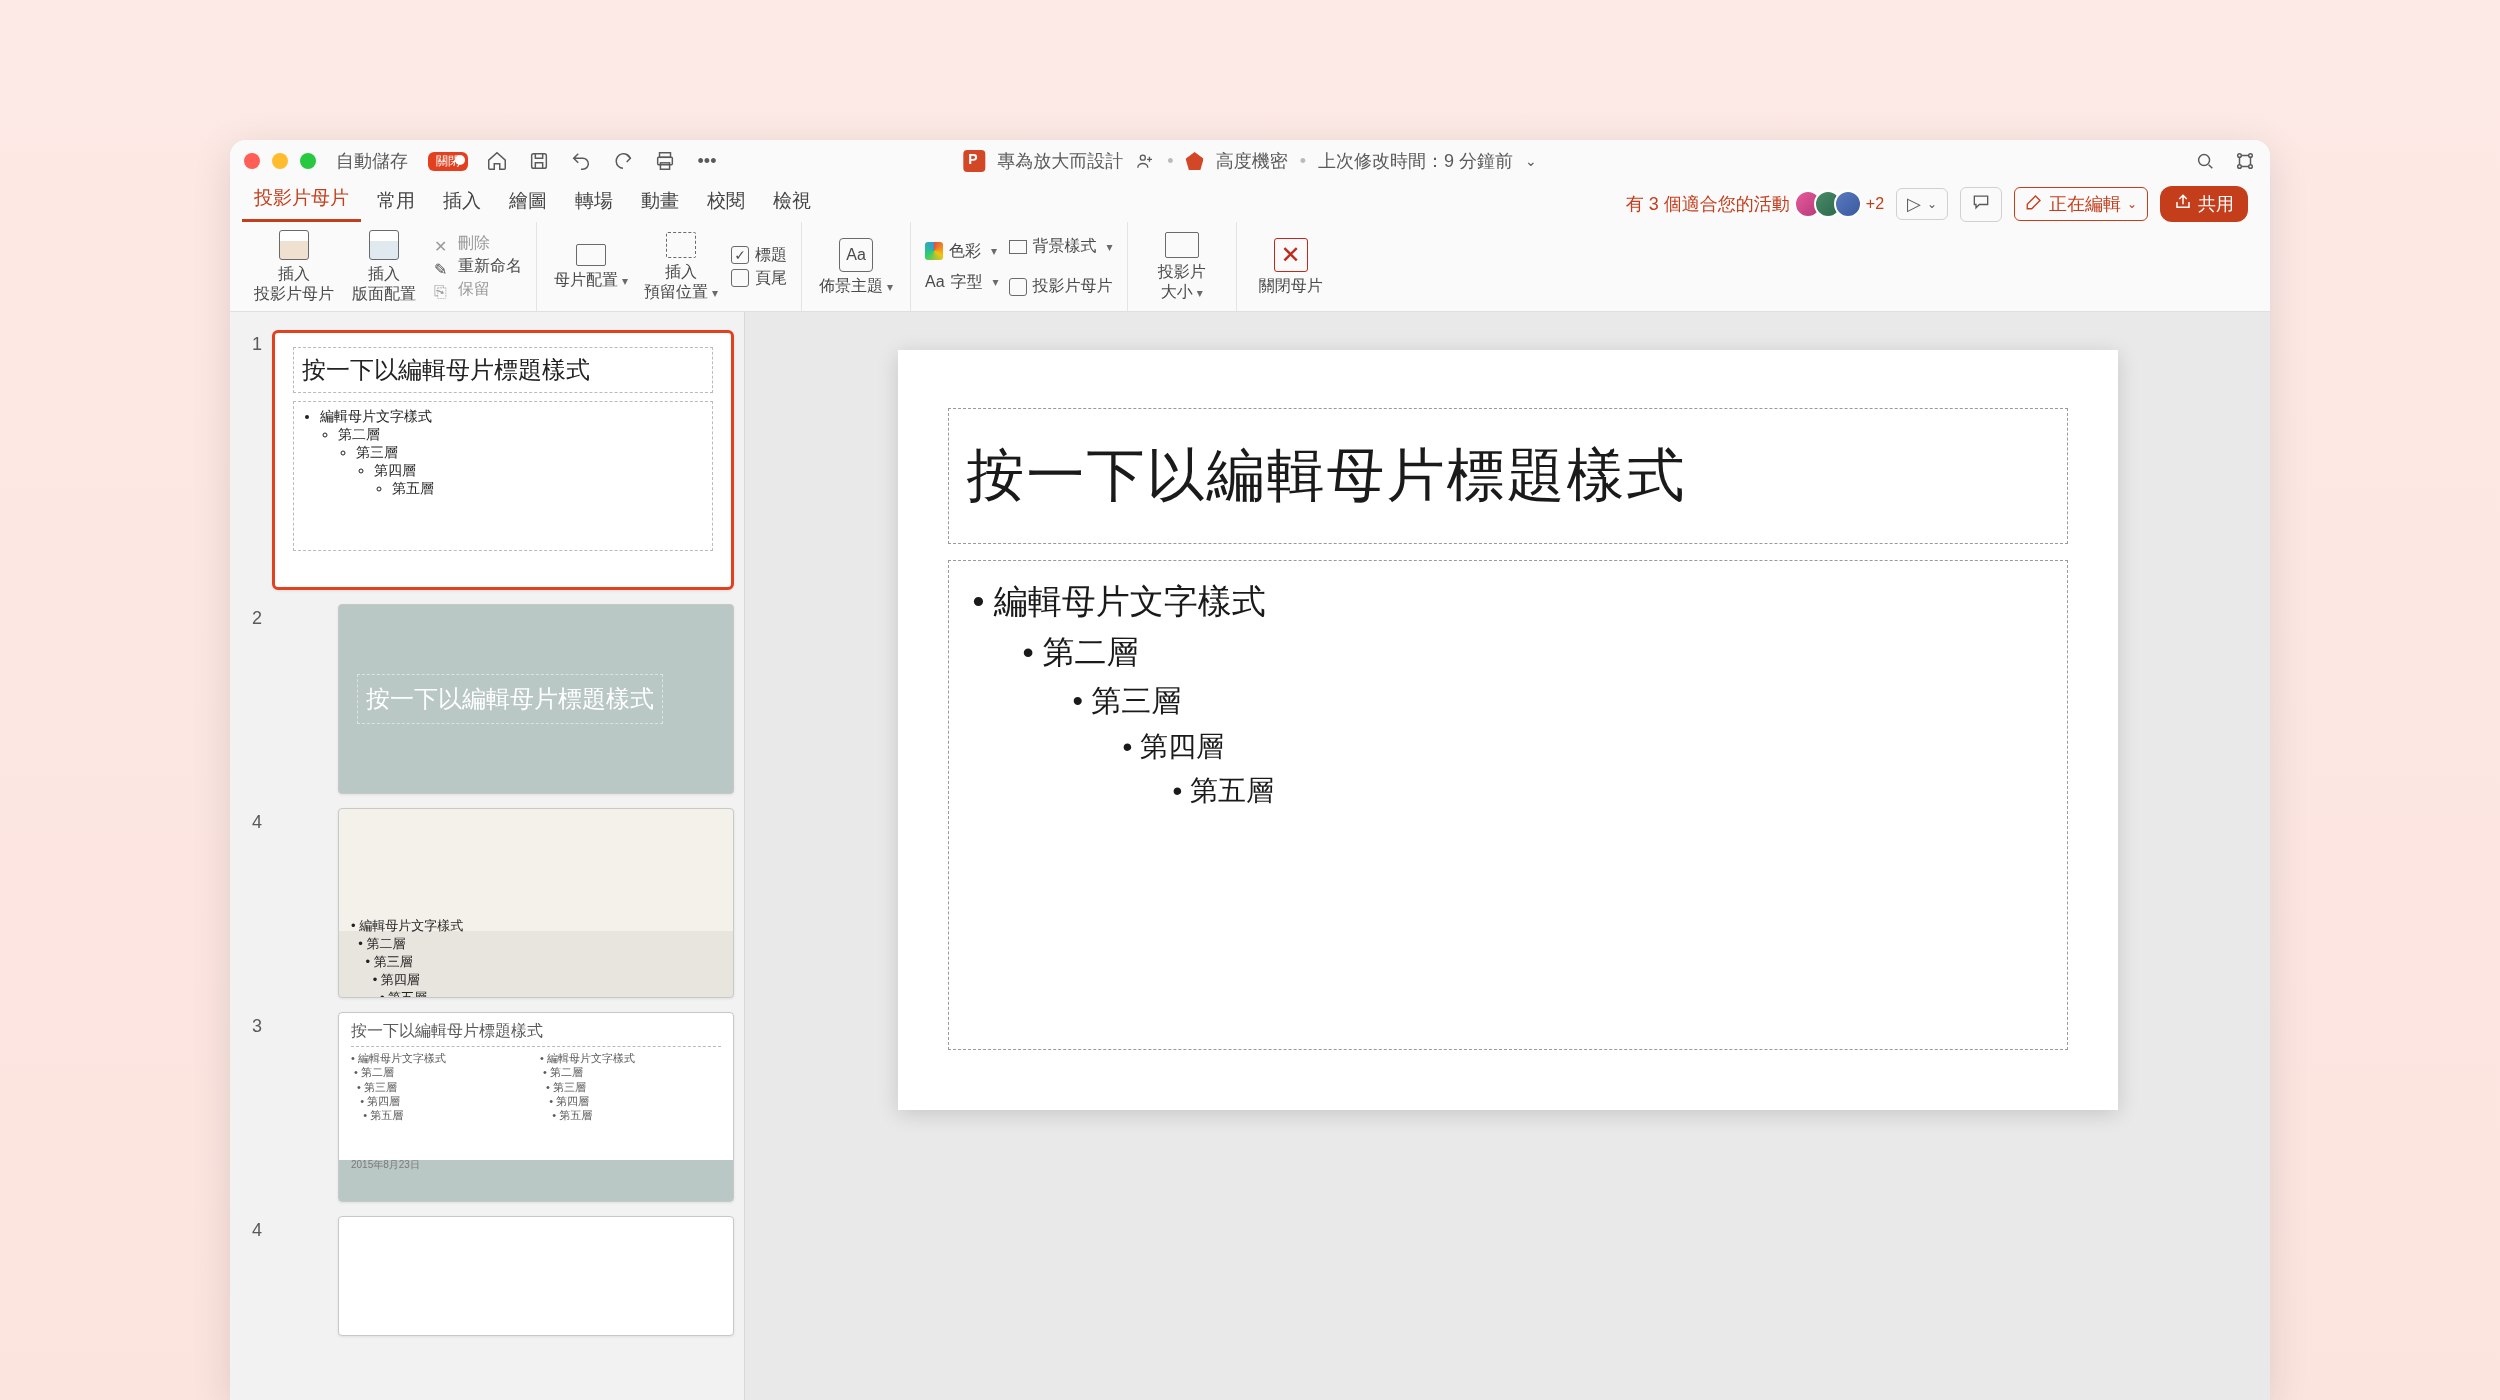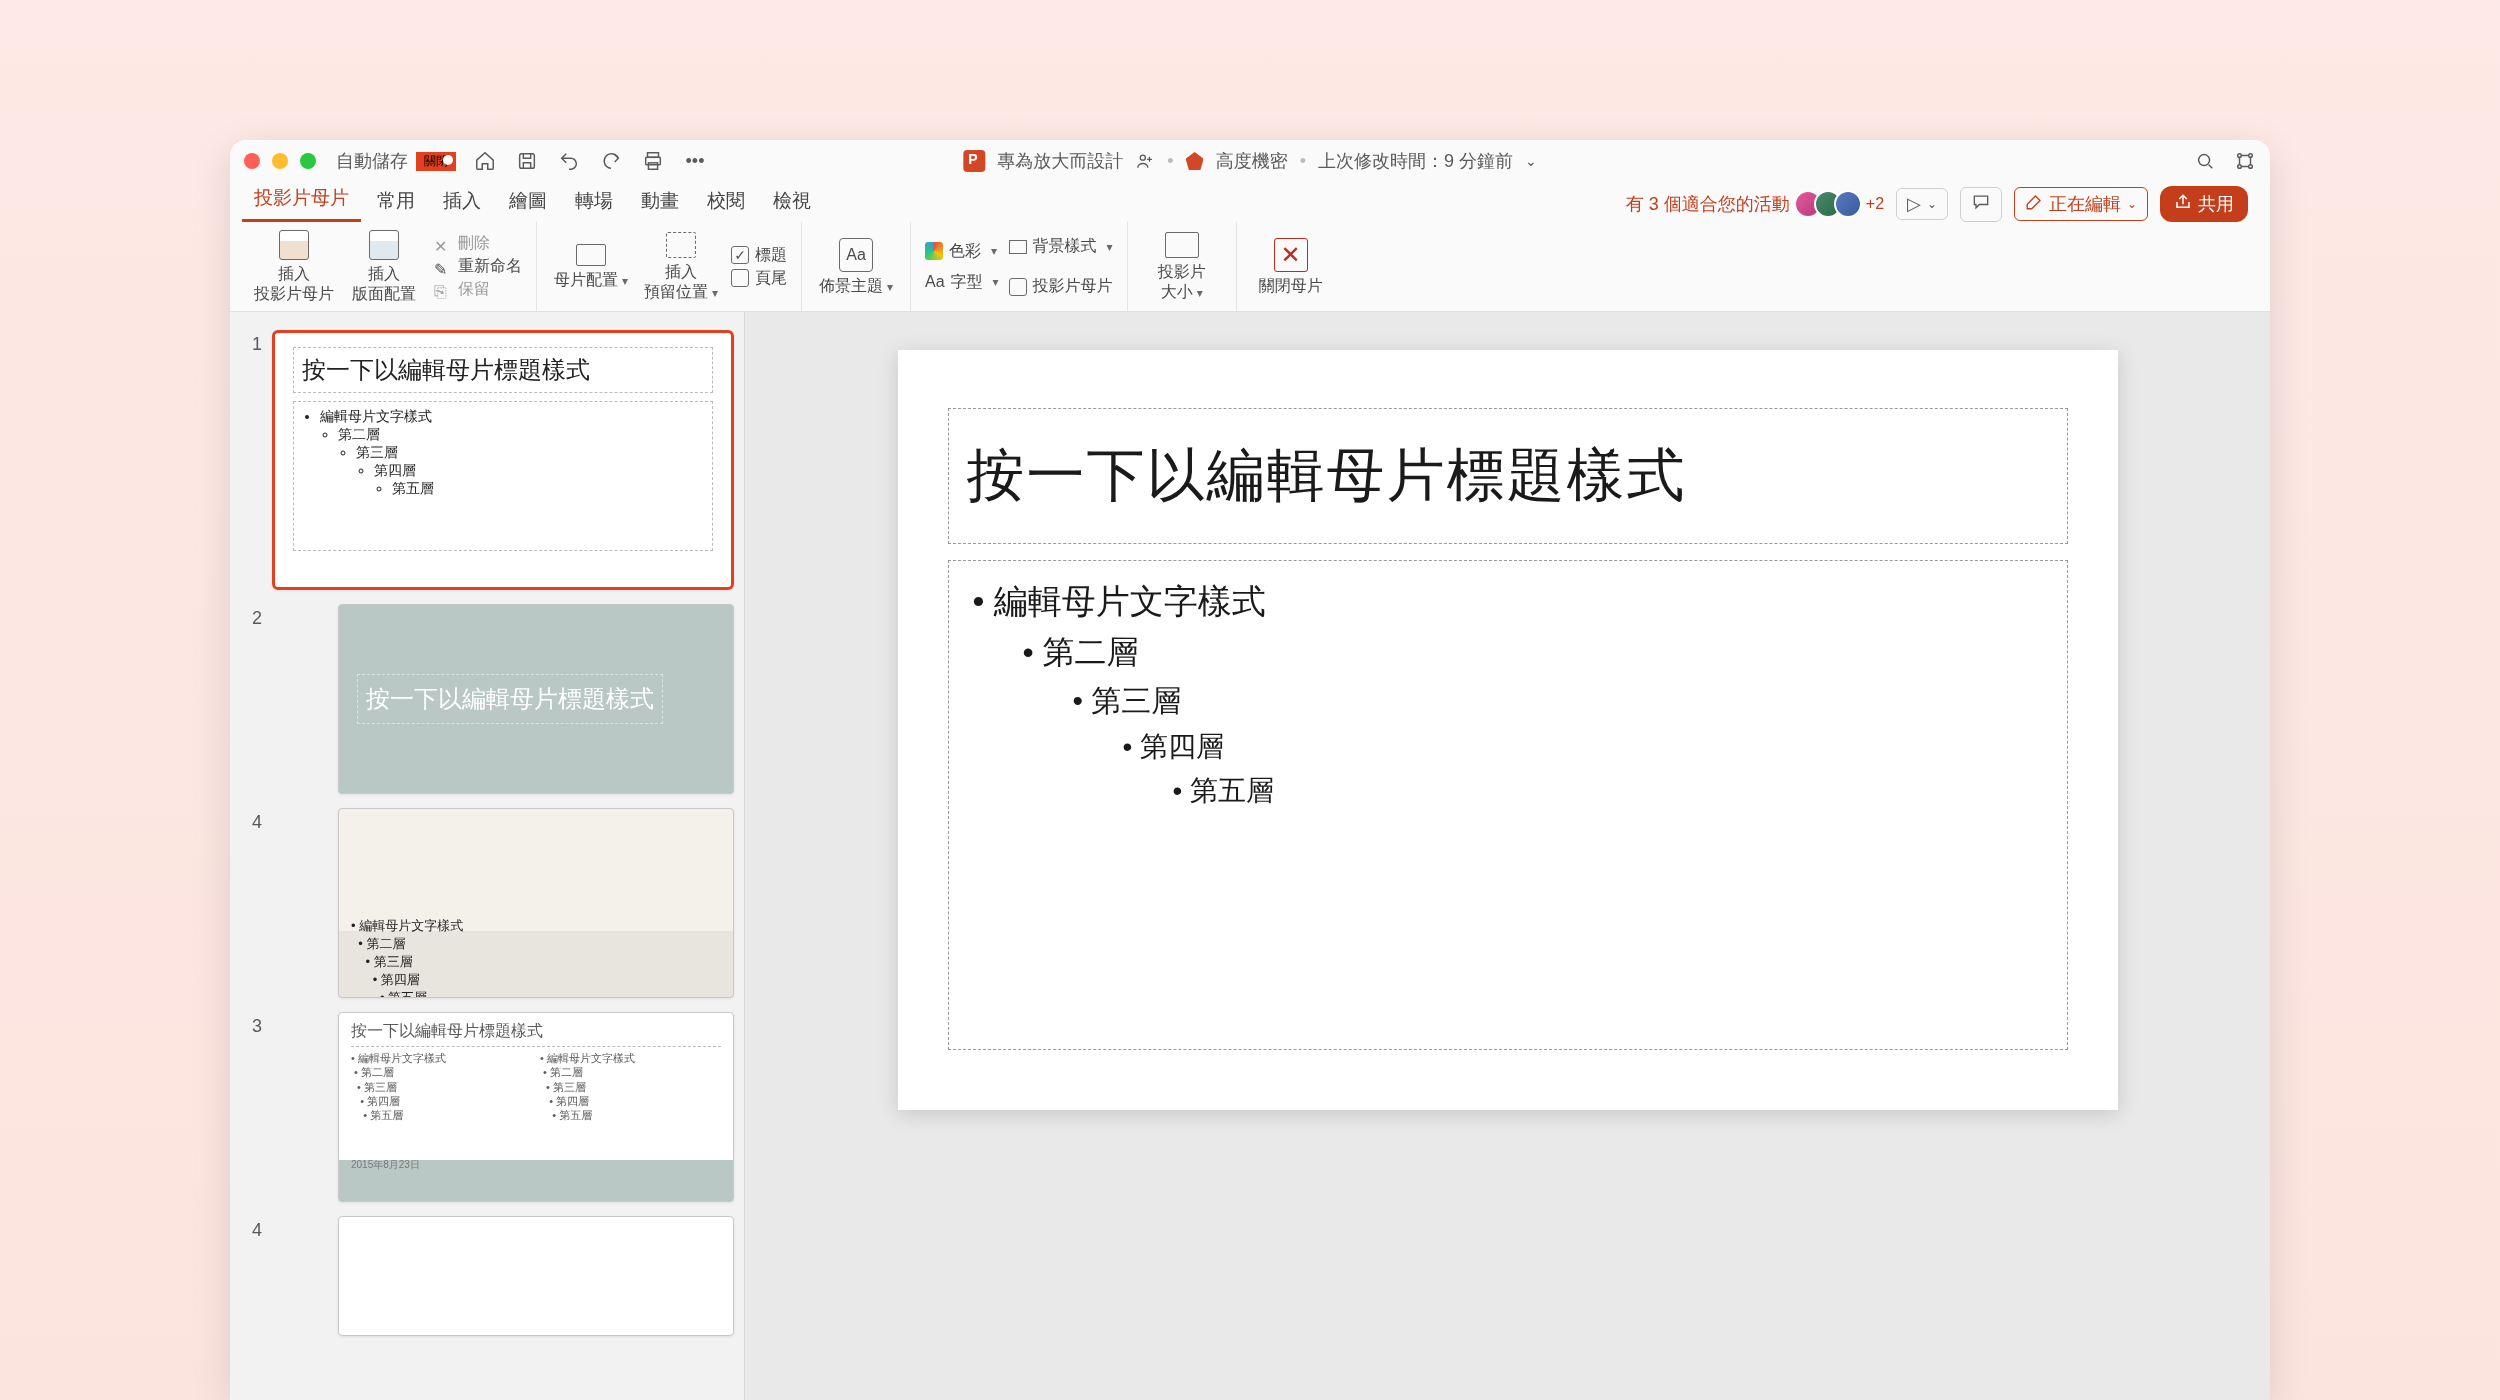--- a/index.html
+++ b/index.html
@@ -7,22 +7,22 @@
 
 .app-window { background: #fff; border-radius: 16px 16px 0 0; box-shadow: 0 10px 40px rgba(0,0,0,0.12); width: 100%; height: 100%; display: flex; flex-direction: column; overflow: hidden; }
 
 
 .titlebar { height: 42px; display: flex; align-items: center; padding: 0 14px; font-size: 18px; color: #5a5a5a; background: #fafafa; }
 .trafficlights { display: flex; gap: 12px; margin-right: 20px; }
 .trafficlights span { width: 16px; height: 16px; border-radius: 50%; display: block; }
 .tl-close { background: #ff5f57; }
 .tl-min { background: #febc2e; }
 .tl-max { background: #28c840; }
-.autosave { display:flex; align-items:center; gap:8px; color:#5a5a5a; }
-.pill { background: #e2401e; color:#000000; font-size:12px; padding:1px 8px; border-radius:0; position:relative; }
+.autosave { display:flex; align-items:center; gap:20px; color:#5a5a5a; }
+.pill { background: #e2401e; color:#ffffff; font-size:12px; padding:1px 8px; border-radius:6px; position:relative; }
 .pill::after{content:""; position:absolute; right:3px; top:3px; width:10px; height:10px; border-radius:50%; background:#fff;}
 .tb-iconrow { display:flex; align-items:center; gap:20px; margin-left:18px; }
 .tb-icon { width:22px; height:22px; display:flex; align-items:center; justify-content:center; color:#5a5a5a; }
 .tb-center { position:absolute; left:50%; transform:translateX(-50%); display:flex; align-items:center; gap:12px; font-size:18px; color:#5a5a5a;}
 .tb-center .pp-icon{width:22px;height:22px;background:#d24726;border-radius:4px;position:relative;}
 .tb-center .pp-icon::after{content:"P";color:#fff;font-size:14px;font-weight:bold;position:absolute;left:5px;top:1px;}
 .sens-icon{width:18px;height:18px;background:#d24726;clip-path:polygon(50% 0,100% 38%,82% 100%,18% 100%,0 38%);}
 .tb-right { margin-left:auto; display:flex; align-items:center; gap:18px;}
 
 

